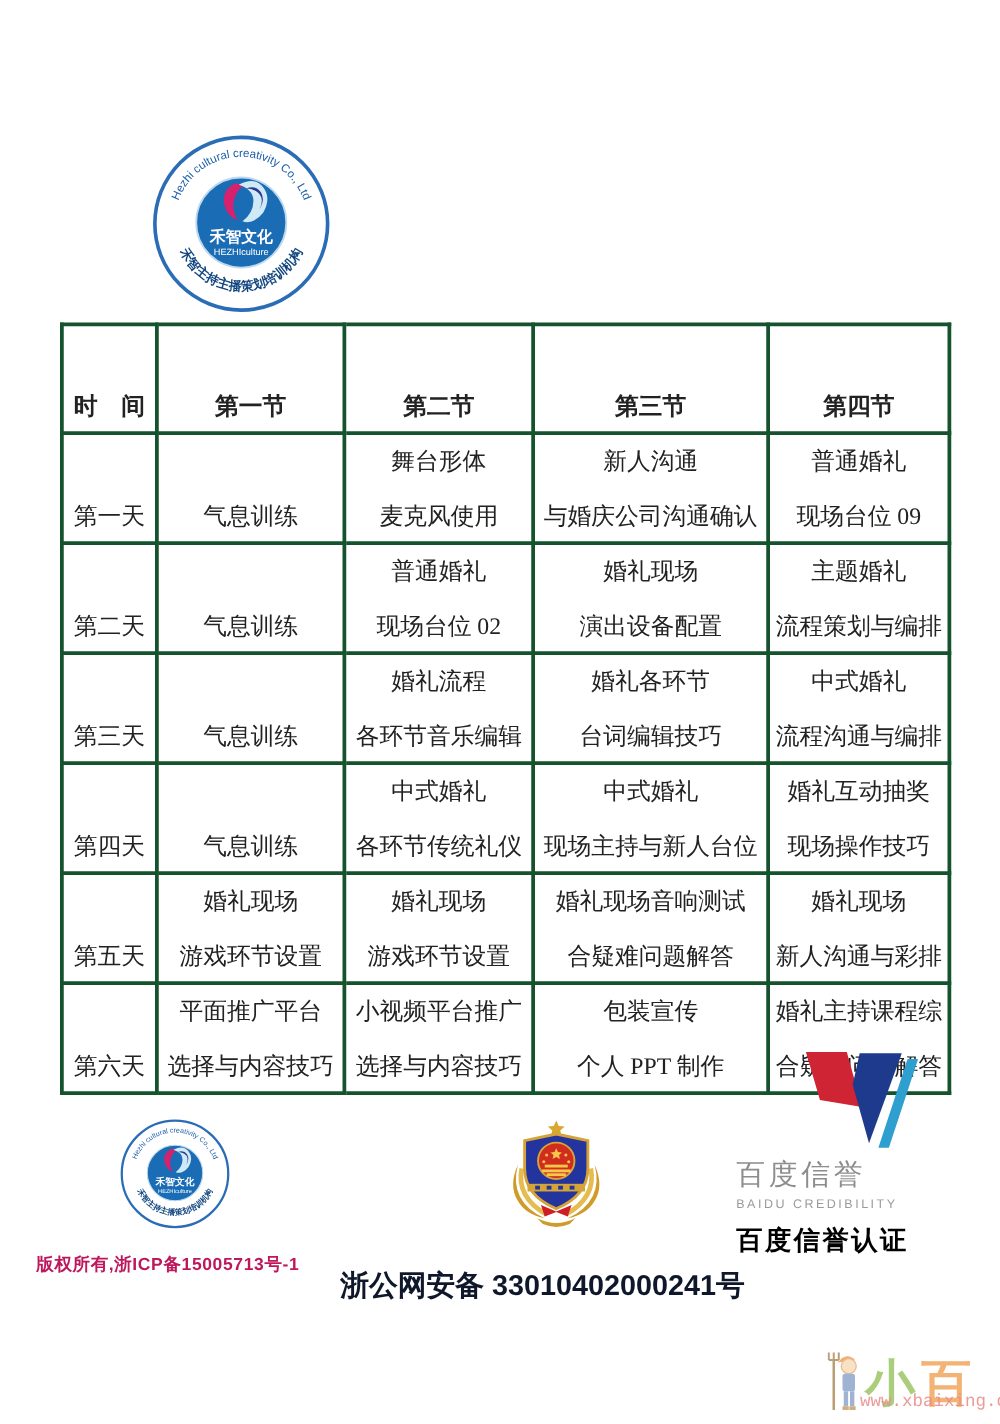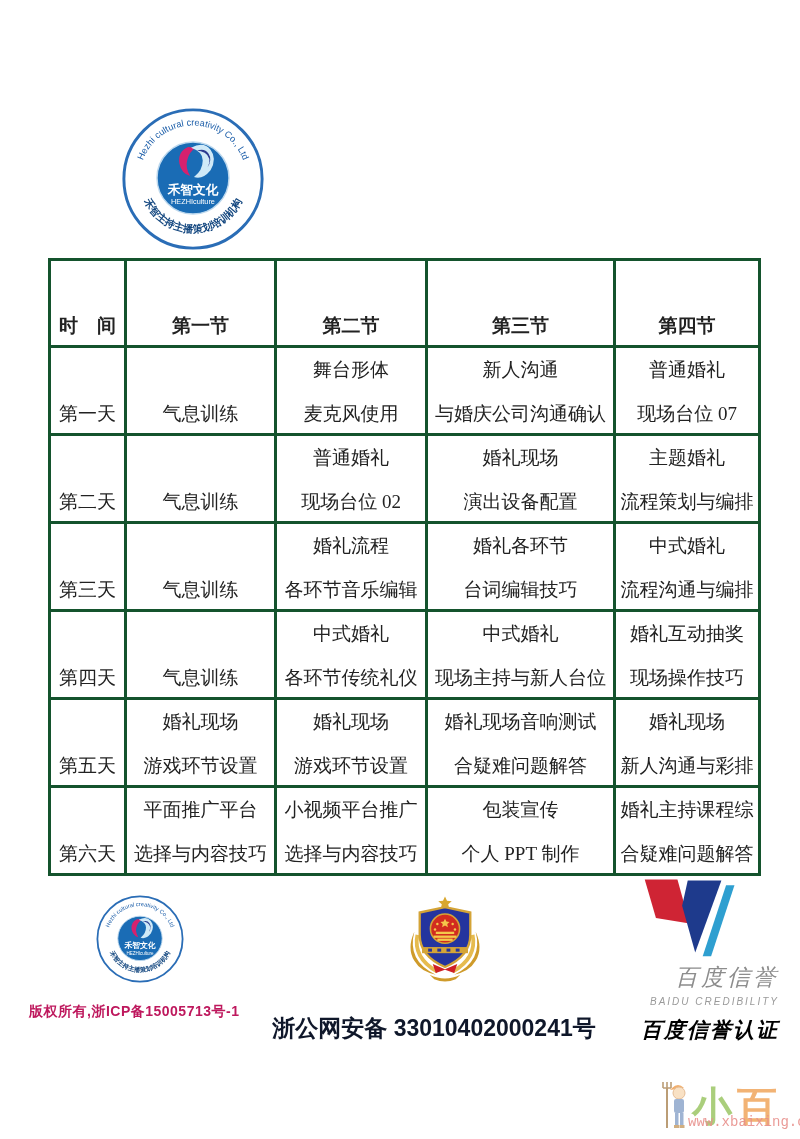--- a/index.html
+++ b/index.html
@@ -21,22 +21,22 @@
   .l1,.l2{font-size:19px;line-height:23px;white-space:nowrap;color:#222;}
   thead .l2{font-weight:600;}
 
   
   .logo-footer{position:absolute;left:95px;top:894px;}
   .copyright{position:absolute;left:29px;top:1003px;font-family:Liberation Sans, sans-serif;
              font-size:14px;font-weight:600;color:#be185d;letter-spacing:0.5px;}
   .police-badge{position:absolute;left:399px;top:887px;}
   .police-text{position:absolute;left:434px;top:1013px;transform:translateX(-50%);white-space:nowrap;
                font-family:"Liberation Sans","DejaVu Sans",sans-serif;font-size:23px;font-weight:700;color:#0f172a;}
-  .baidu{position:absolute;left:684px;top:874px;transform:translateX(-50%);width:190px;text-align:right;
-         font-family:"Liberation Sans","DejaVu Sans",sans-serif;font-style:italic;}
+  .baidu{position:absolute;left:684px;top:836px;transform:translateX(-50%);width:190px;text-align:left;
+         font-family:"Liberation Sans","DejaVu Sans",sans-serif;}
   .baidu-v{display:block;margin:0 auto;}
   .baidu-name{font-size:23px;color:#8d8d8d;letter-spacing:3px;margin-top:2px;}
   .baidu-name-en{font-size:10px;color:#9a9a9a;letter-spacing:2px;margin-top:3px;}
   .baidu-cert{font-size:21px;color:#000;font-weight:700;letter-spacing:2px;margin-top:9px;}
 
   
   .watermark{position:absolute;left:662px;top:1078px;width:136px;height:56px;}
   .wm-farmer{position:absolute;left:0;top:2px;opacity:.85;}
   .wm-chars{position:absolute;left:30px;top:1px;font-family:"Liberation Sans","DejaVu Sans",sans-serif;
             font-weight:700;font-size:40px;letter-spacing:5px;opacity:.8;}
@@ -138,21 +138,21 @@
           </td>
           <td>
             <div class="cellbox">
               <div class="l1">新人沟通</div>
               <div class="l2">与婚庆公司沟通确认</div>
             </div>
           </td>
           <td>
             <div class="cellbox">
               <div class="l1">普通婚礼</div>
-              <div class="l2">现场台位 07</div>
+              <div class="l2">现场台位 09</div>
             </div>
           </td>
         </tr>
         <tr>
           <td>
             <div class="cellbox">
               <div class="l1"></div>
               <div class="l2">第二天</div>
             </div>
           </td>

